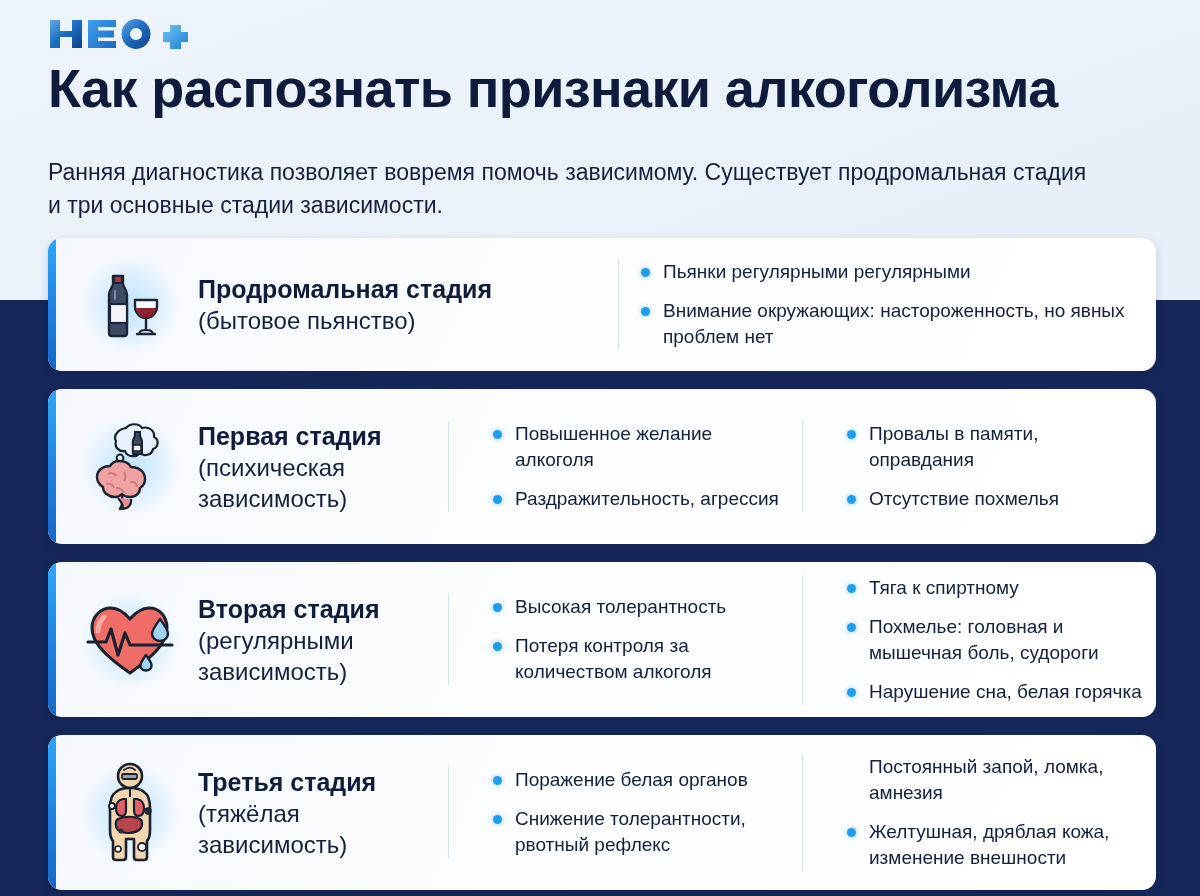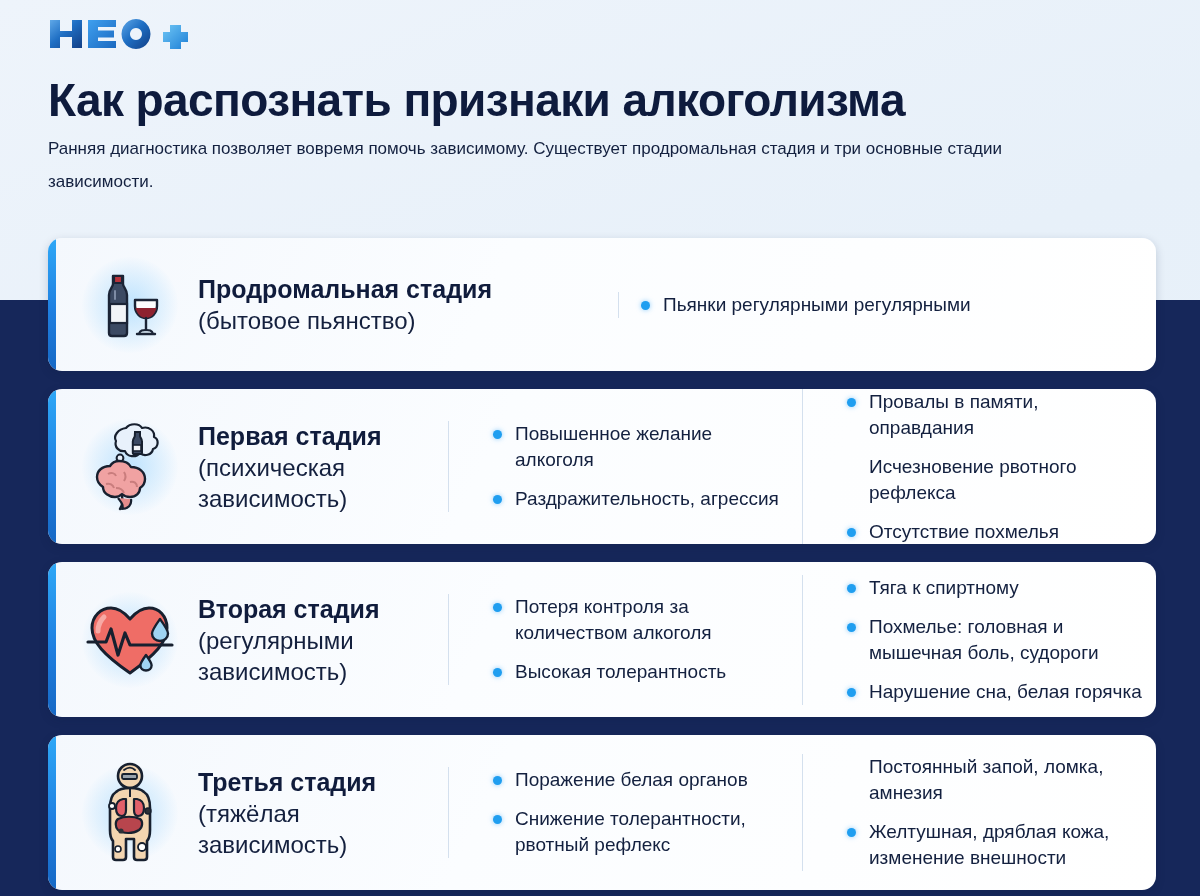--- a/index.html
+++ b/index.html
@@ -57,35 +57,35 @@
     height: 40px;
     display: flex;
     align-items: center;
   }
   .logo svg { display: block; }
 
   
   .title {
     position: absolute;
     left: 48px;
-    top: 72px;
+    top: 60px;
     width: 1110px;
-    font-size: 46px;
+    font-size: 54px;
     line-height: 56px;
     font-weight: 700;
     letter-spacing: -0.6px;
     color: #0e1b3d;
     white-space: nowrap;
   }
   .subtitle {
     position: absolute;
     left: 48px;
-    top: 132px;
+    top: 156px;
     width: 1040px;
-    font-size: 17px;
+    font-size: 23px;
     line-height: 33px;
     color: #13203f;
     font-weight: 400;
   }
 
   
   .cards {
     position: absolute;
     left: 48px;
     top: 238px;
@@ -264,20 +264,21 @@
         </div>
         <div class="stage-text">
           <div class="stage-name">Продромальная стадия</div>
           <div class="stage-sub">(бытовое пьянство)</div>
         </div>
       </div>
       <div class="cols">
         <div class="col">
           <ul class="bullet-list">
             <li>Пьянки регулярными регулярными</li>
+            <li>Внимание окружающих: настороженность, но явных проблем нет</li>
           </ul>
         </div>
       </div>
     </div>
 
     <div class="card card-2">
       <div class="stage">
         <div class="icon-wrap">
           <svg width="96" height="90" viewBox="0 0 96 90" aria-hidden="true">
 
@@ -306,21 +307,20 @@
       <div class="cols">
         <div class="col">
           <ul class="bullet-list">
             <li>Повышенное желание алкоголя</li>
             <li>Раздражительность, агрессия</li>
           </ul>
         </div>
         <div class="col">
           <ul class="bullet-list">
             <li>Провалы в памяти, оправдания</li>
-            <li class="no-bullet">Исчезновение рвотного рефлекса</li>
             <li>Отсутствие похмелья</li>
           </ul>
         </div>
       </div>
     </div>
 
     <div class="card card-3">
       <div class="stage">
         <div class="icon-wrap">
           <svg width="92" height="86" viewBox="0 0 92 86" aria-hidden="true">
@@ -332,22 +332,22 @@
           </svg>
         </div>
         <div class="stage-text">
           <div class="stage-name">Вторая стадия</div>
           <div class="stage-sub">(регулярными зависимость)</div>
         </div>
       </div>
       <div class="cols">
         <div class="col">
           <ul class="bullet-list">
+            <li>Высокая толерантность</li>
             <li>Потеря контроля за количеством алкоголя</li>
-            <li>Высокая толерантность</li>
           </ul>
         </div>
         <div class="col">
           <ul class="bullet-list">
             <li>Тяга к спиртному</li>
             <li>Похмелье: головная и мышечная боль, судороги</li>
             <li>Нарушение сна, белая горячка</li>
           </ul>
         </div>
       </div>

